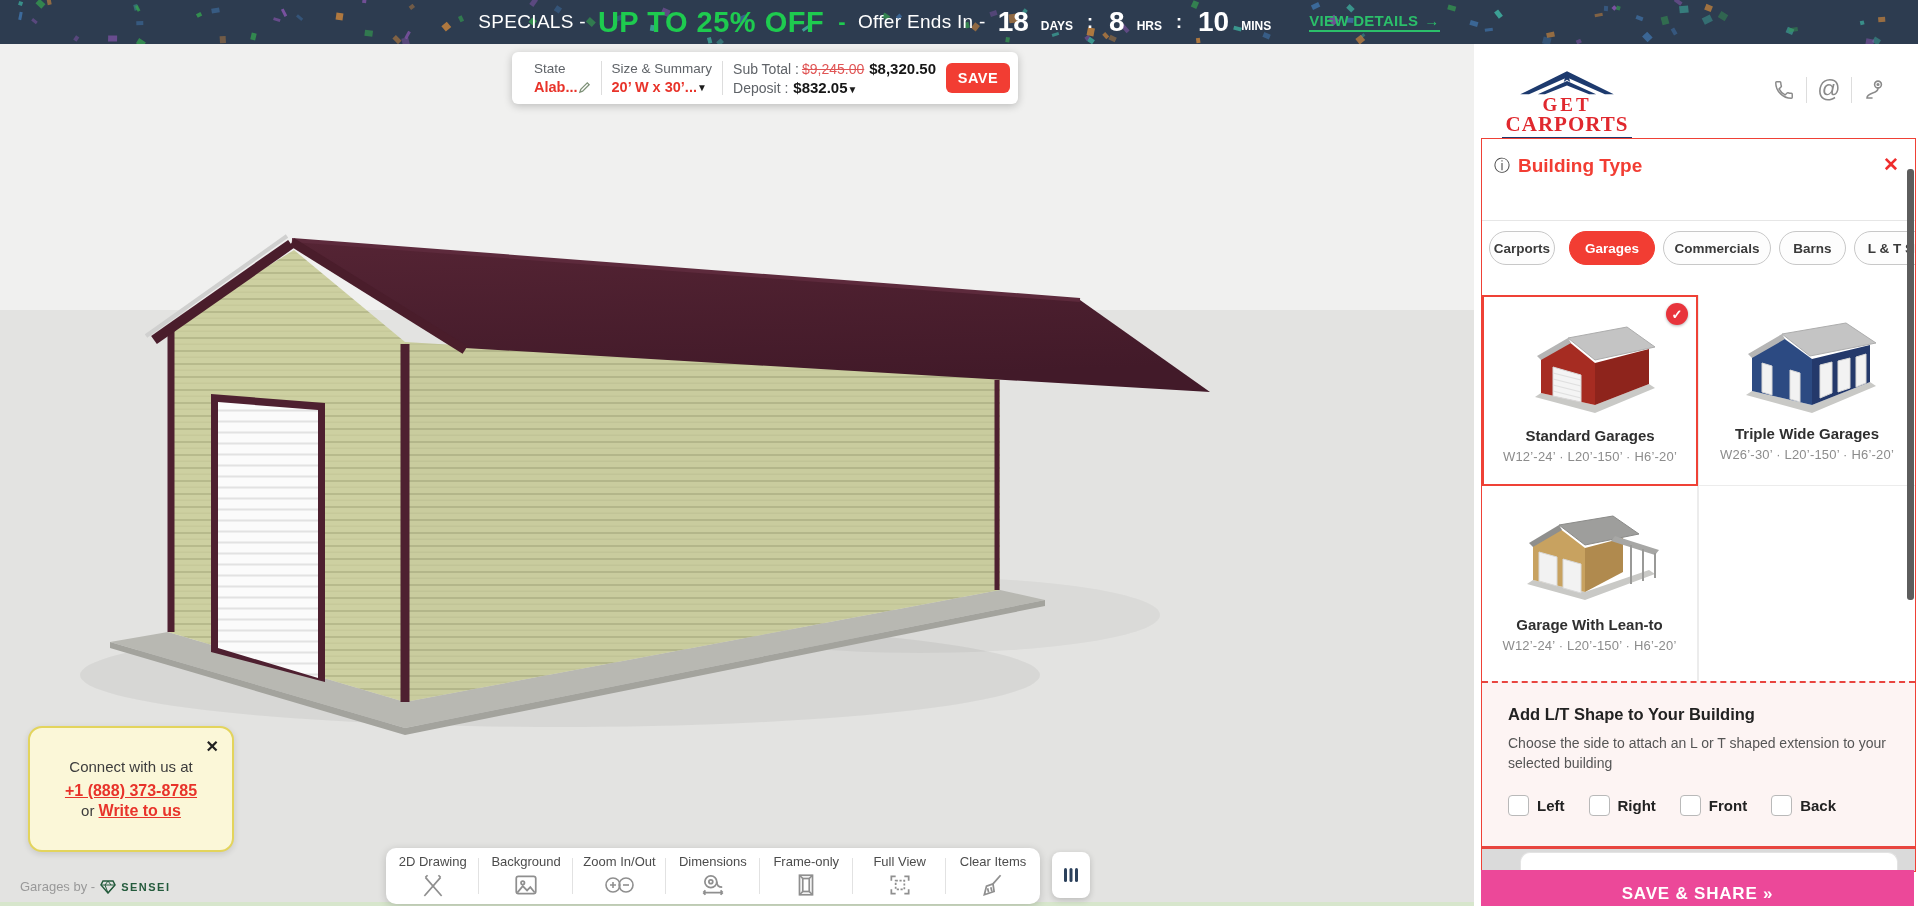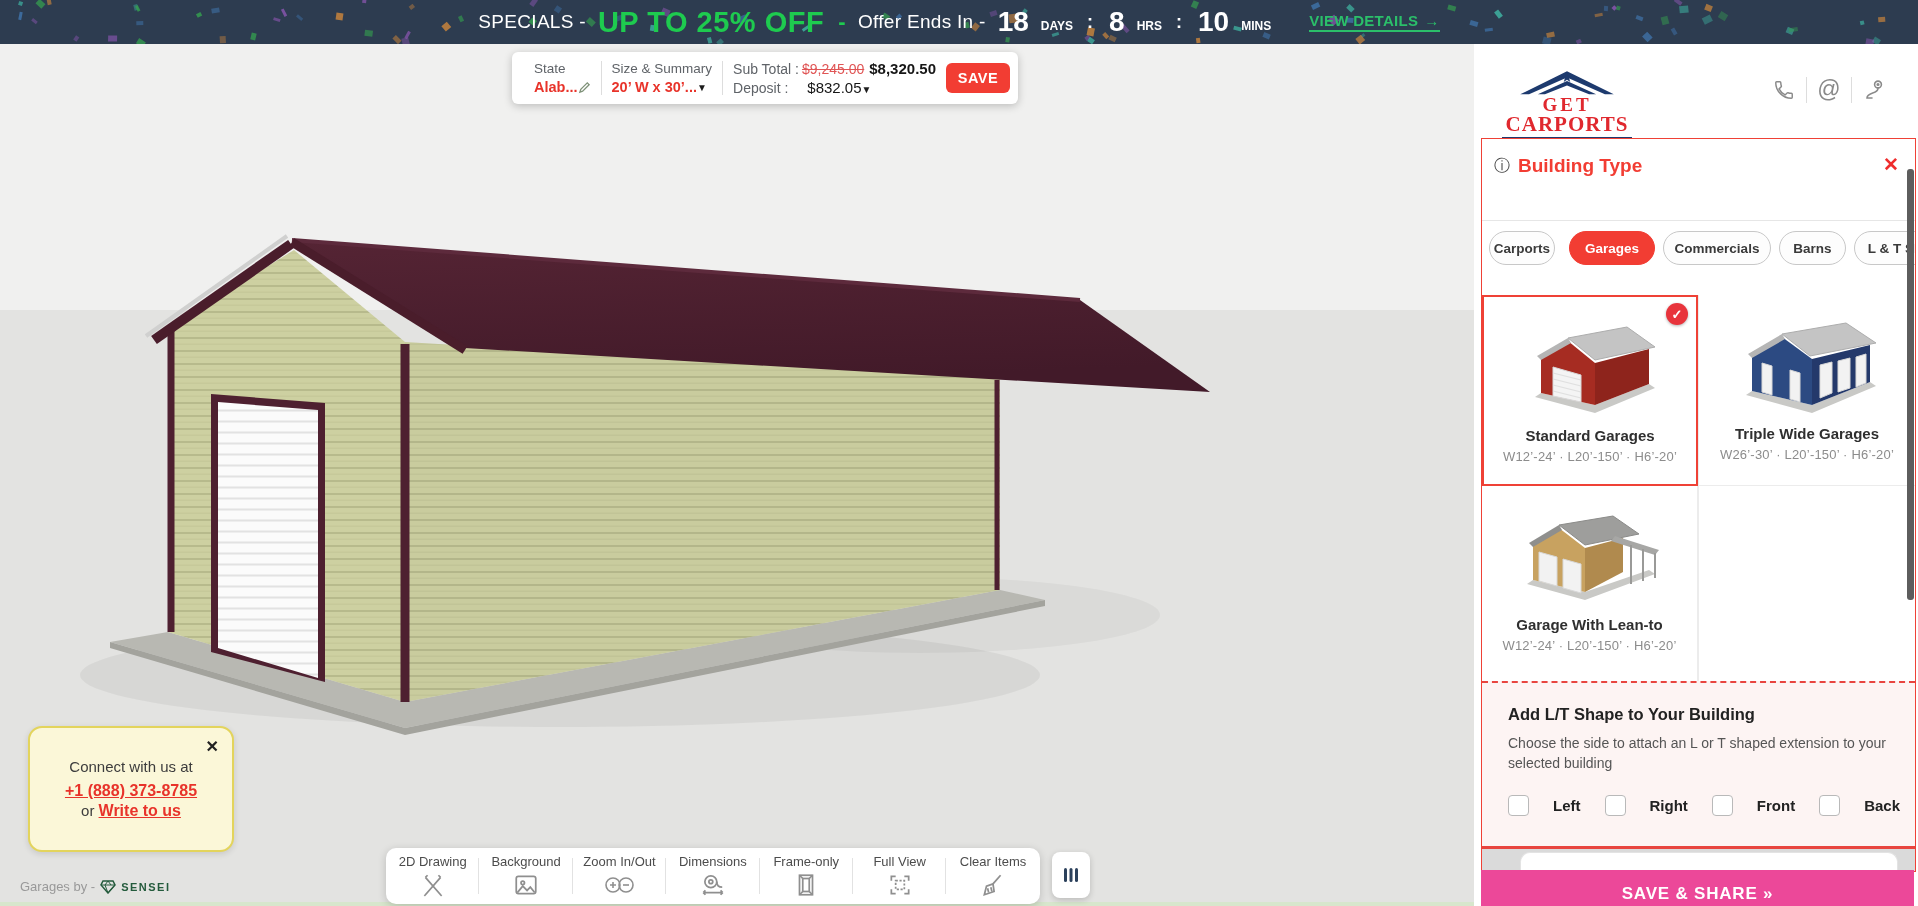--- a/index.html
+++ b/index.html
@@ -27,21 +27,21 @@
   .summary-card{position:absolute;left:512px;top:8px;width:486px;height:52px;background:#fff;border-radius:6px;
                 box-shadow:0 2px 8px rgba(0,0,0,.22);display:flex;align-items:center;padding:0 8px 0 12px;z-index:8}
   .sc-col{display:flex;flex-direction:column;justify-content:center;gap:3px;padding:0 10px}
   .sc-label{font-size:13.5px;color:#5f6368}
   .sc-val{font-size:14.5px;font-weight:700;color:#e8332a;display:flex;align-items:center;}
   .sc-caret{font-size:10px;color:#1c1c1c;font-weight:400}
   .sc-div{width:1px;height:34px;background:#ddd}
   .sc-line{font-size:14px;color:#5f6368;white-space:nowrap}
   .sc-old{color:#e05555;text-decoration:line-through;margin-left:3px}
   .sc-new{color:#161616;font-weight:700;font-size:15px;margin-left:5px}
-  .sc-bold{color:#161616;font-weight:400;font-size:15px;margin-left:19px}
+  .sc-bold{color:#161616;font-weight:700;font-size:15px;margin-left:5px}
   .sc-save{background:#f23d33;color:#fff;border:none;border-radius:6px;width:64px;height:30px;
            font-weight:800;font-size:14.5px;letter-spacing:.5px;cursor:pointer;font-family:inherit}
 
   
   .side-panel{position:absolute;left:1474px;top:56px;width:456px;height:862px;background:#fff;z-index:6}
   .logo-block{position:absolute;left:28px;top:10px;width:130px;text-align:center;cursor:pointer}
   .logo-get{font-family:"Liberation Serif",serif;font-weight:700;color:#e0282e;font-size:19px;letter-spacing:3px;line-height:17px}
   .logo-carports{font-family:"Liberation Serif",serif;font-weight:700;color:#e0282e;font-size:21px;letter-spacing:1px;line-height:22px}
   .logo-tag{font-size:7.5px;font-weight:700;color:#1d3a6e;letter-spacing:.6px;border-top:2px solid #1d3a6e;padding-top:2px;margin-top:2px}
   .contact-icons{position:absolute;left:288px;top:20px;display:flex;align-items:center}
@@ -70,21 +70,21 @@
   .card-title{font-size:15px;font-weight:700;color:#2f2f2f;margin-top:4px}
   .card-dims{font-size:13px;color:#8c8c8c;margin-top:5px;letter-spacing:.2px}
   .check-badge{position:absolute;right:8px;top:6px;width:22px;height:22px;border-radius:50%;background:#e8343c;
                color:#fff;font-size:13px;font-weight:700;display:flex;align-items:center;justify-content:center;box-shadow:0 1px 3px rgba(0,0,0,.3)}
 
   .lt-section{position:absolute;left:0;top:542px;width:433px;height:168px;box-sizing:border-box;background:#fdf4f3;
               border-top:2px dashed #e8453f;border-bottom:3px solid #e8453f;padding:22px 0 0 26px}
   .lt-title{font-size:16.5px;font-weight:700;color:#222}
   .lt-desc{font-size:14px;color:#555;width:378px;line-height:20px;margin-top:9px}
   .lt-opts{display:flex;gap:24px;margin-top:22px}
-  .lt-opt{display:flex;align-items:center;gap:24px;cursor:pointer}
+  .lt-opt{display:flex;align-items:center;gap:8px;cursor:pointer}
   .cb{width:19px;height:19px;background:#fff;border:1px solid #b9b9b9;border-radius:4px}
   .lt-opt span{font-size:15px;font-weight:700;color:#222}
 
   .panel-gray{position:absolute;left:0;top:710px;width:433px;height:22px;background:#dadada}
   .peek-card{position:absolute;left:46px;top:796px;width:376px;height:18px;background:#fff;border:1px solid #e3e3e3;border-bottom:none;border-radius:10px 10px 0 0}
   .save-share{position:absolute;left:7px;top:814px;width:433px;height:48px;background:#ec4899;color:#fff;border:none;
               font-family:inherit;font-size:17px;font-weight:800;letter-spacing:.8px;cursor:pointer}
   .scroll-thumb{position:absolute;left:433px;top:113px;width:7px;height:431px;background:#5d5d5d;border-radius:3px;cursor:pointer}
 
   

